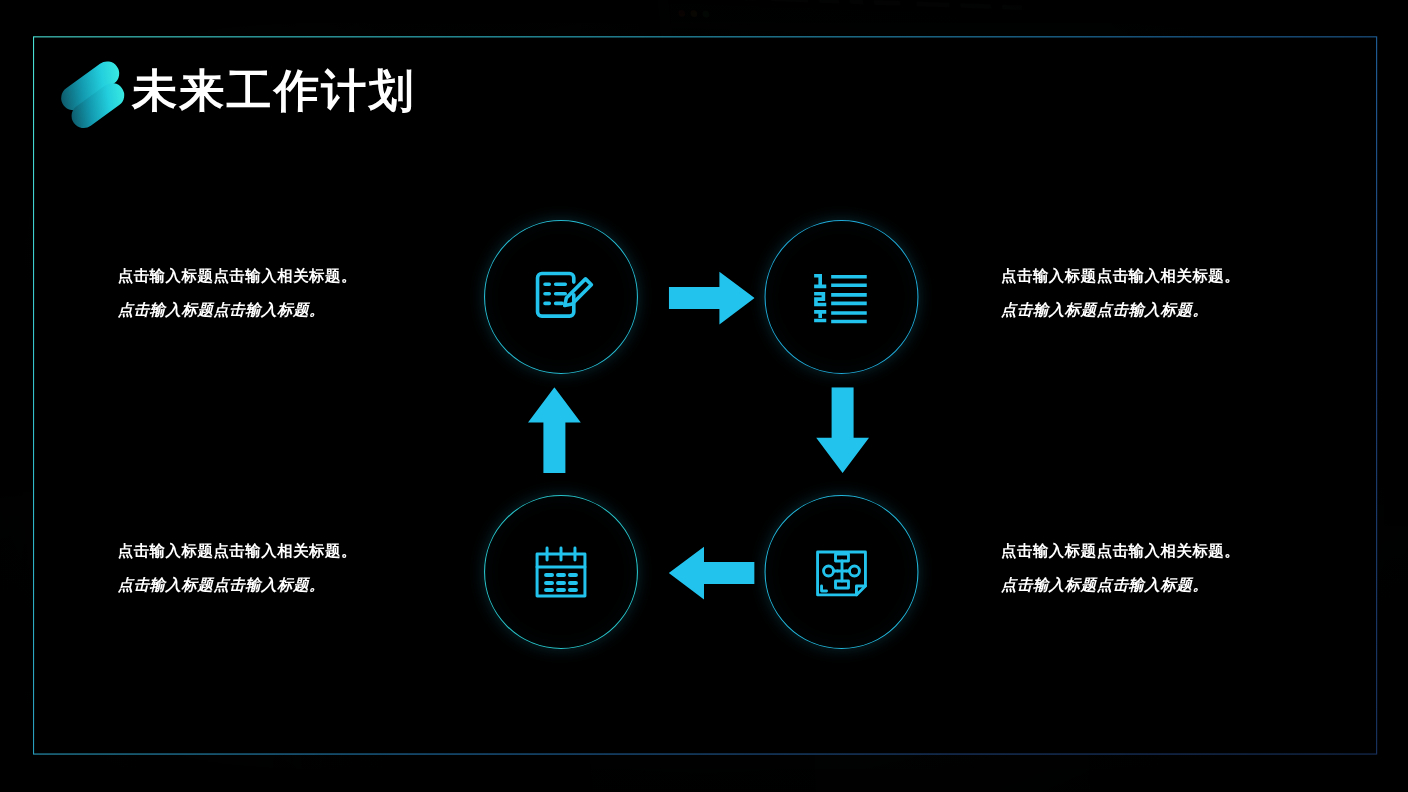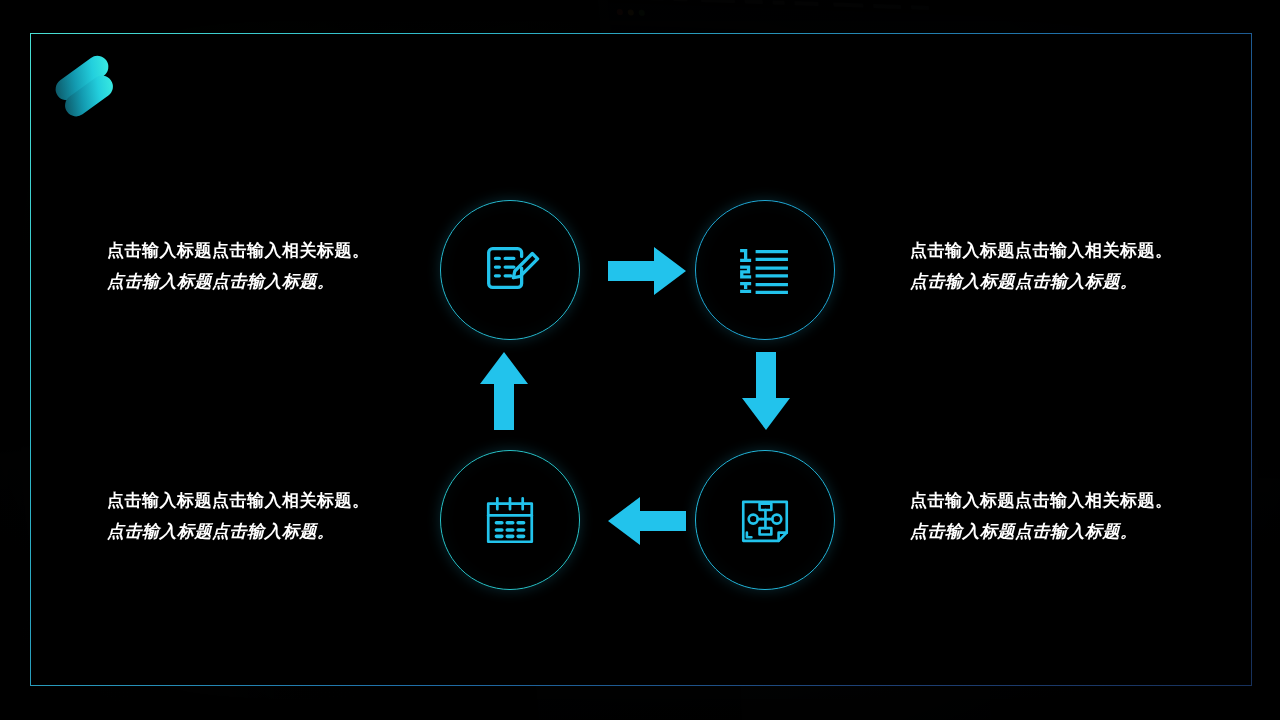--- a/index.html
+++ b/index.html
@@ -190,21 +190,21 @@
   
   .arrow { position:absolute; }
   .ar-right { left:608px; top:245px; }
   .ar-down  { left:740px; top:352px; }
   .ar-left  { left:608px; top:495px; }
   .ar-up    { left:478px; top:352px; }
 
   
   .txt {
     position:absolute; color:#ffffff; font-weight:bold;
-    font-size:17px; line-height:31px; letter-spacing:0.5px;
+    font-size:14px; line-height:31px; letter-spacing:0.5px;
     text-shadow:0 1px 5px rgba(0,0,0,0.95), 0 0 2px rgba(0,0,0,0.9);
     white-space:nowrap;
   }
   .t-tl { left:107px; top:235px; }
   .t-tr { left:910px; top:235px; }
   .t-bl { left:107px; top:485px; }
   .t-br { left:910px; top:485px; }
   .txt .l2 { display:block;font-style:italic; }
 </style>
 </head>
@@ -371,20 +371,21 @@
     <div class="veil"></div>
     <div class="vignette"></div>
   </div>
 
   <div class="frame"></div>
 
   <div class="logo">
     <div class="cap c1"></div>
     <div class="cap c2"></div>
   </div>
+  <div class="title">未来工作计划</div>
 
   <div class="node n1">
     <span>
       <svg width="62" height="62" viewBox="0 0 64 64" fill="none" stroke="#22c3ec" stroke-width="3.4" stroke-linecap="round" stroke-linejoin="round">
         <path d="M44 30v16a4 4 0 0 1-4 4H14a4 4 0 0 1-4-4V14a4 4 0 0 1 4-4h26a4 4 0 0 1 4 4v4"></path>
         <path d="M17 20h4M17 29h4M17 38h4"></path>
         <path d="M27 20h9M27 29h9M27 38h6"></path>
         <path d="M55 15 37 33l-1.5 7 7-1.5 18-18z"></path>
       </svg>
     </span>

